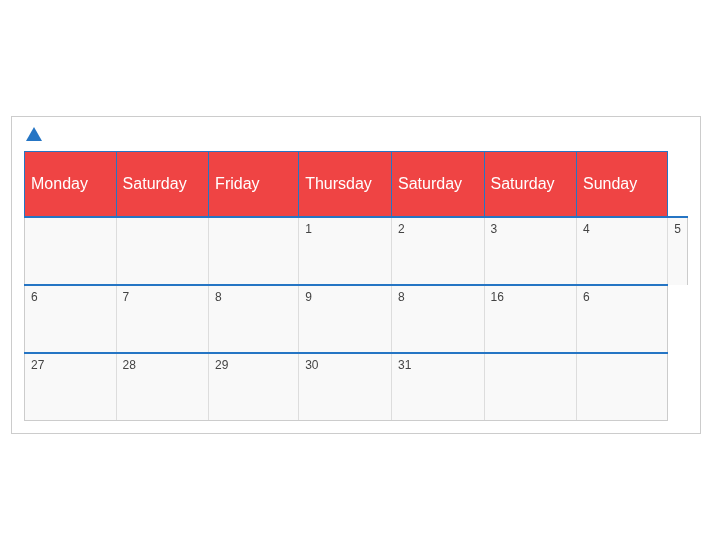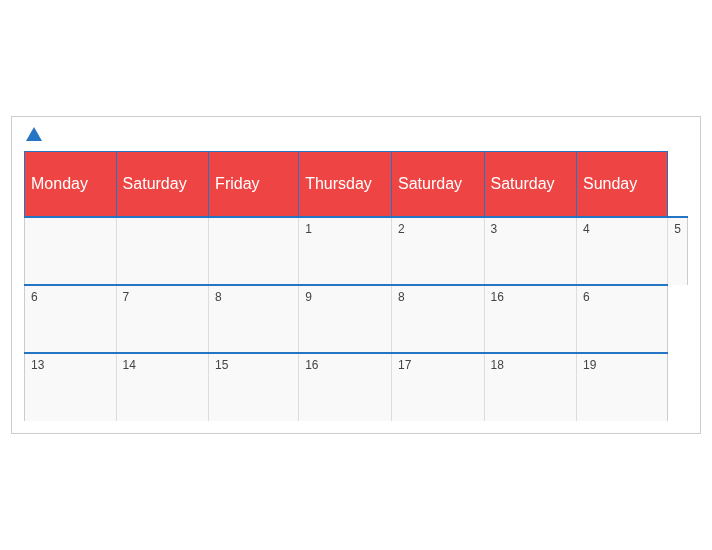--- a/index.html
+++ b/index.html
@@ -162,24 +162,24 @@
         </tr>
         <tr>
           <td><span class="day-num">6</span></td>
           <td><span class="day-num">7</span></td>
           <td><span class="day-num">8</span></td>
           <td><span class="day-num">9</span></td>
           <td><span class="day-num">8</span></td>
           <td><span class="day-num">16</span></td>
           <td><span class="day-num">6</span></td>
         </tr>
-        <tr>
-          <td><span class="day-num">13</span></td>
-          <td><span class="day-num">14</span></td>
-          <td><span class="day-num">15</span></td>
-          <td><span class="day-num">16</span></td>
-          <td><span class="day-num">17</span></td>
-          <td><span class="day-num">18</span></td>
-          <td><span class="day-num">19</span></td>
+        <tr class="last-row">
+          <td><span class="day-num">27</span></td>
+          <td><span class="day-num">28</span></td>
+          <td><span class="day-num">29</span></td>
+          <td><span class="day-num">30</span></td>
+          <td><span class="day-num">31</span></td>
+          <td class="empty"></td>
+          <td class="empty"></td>
         </tr>
       </tbody>
   </table>
 </div>
 
 </body></html>

